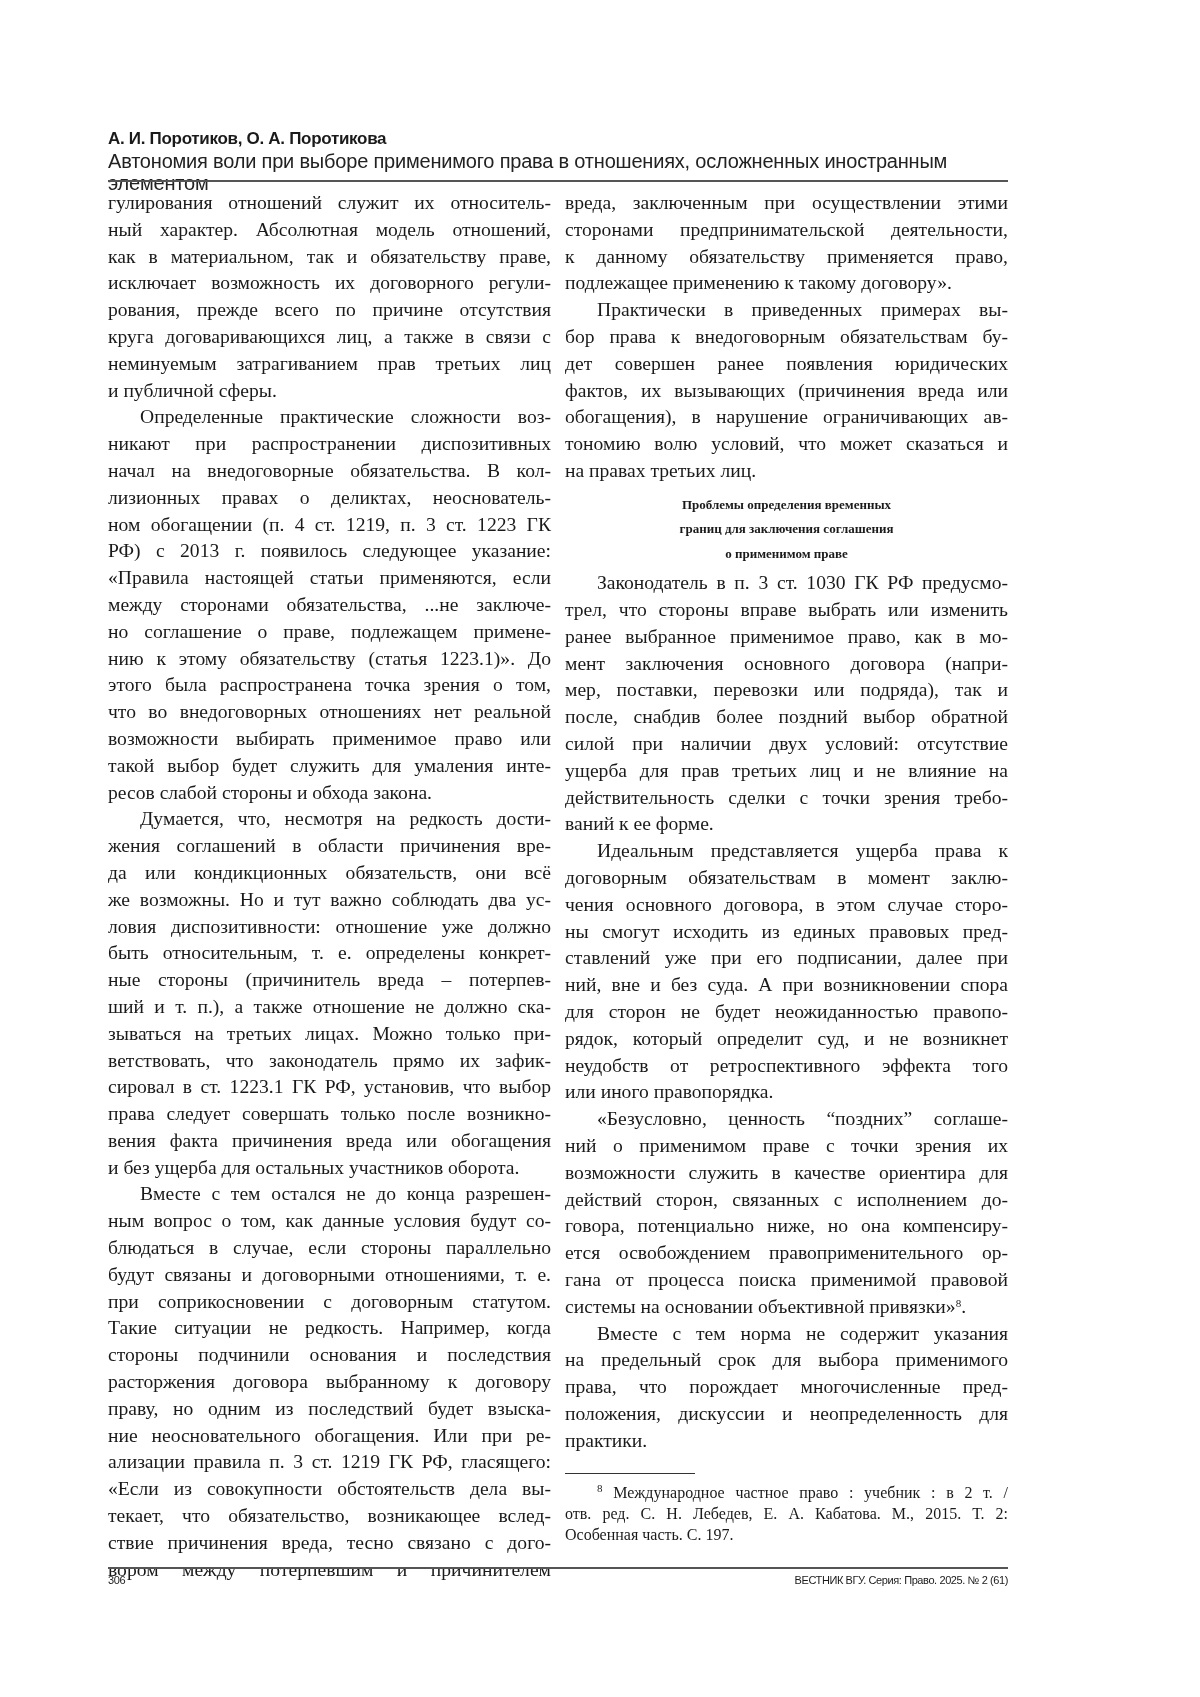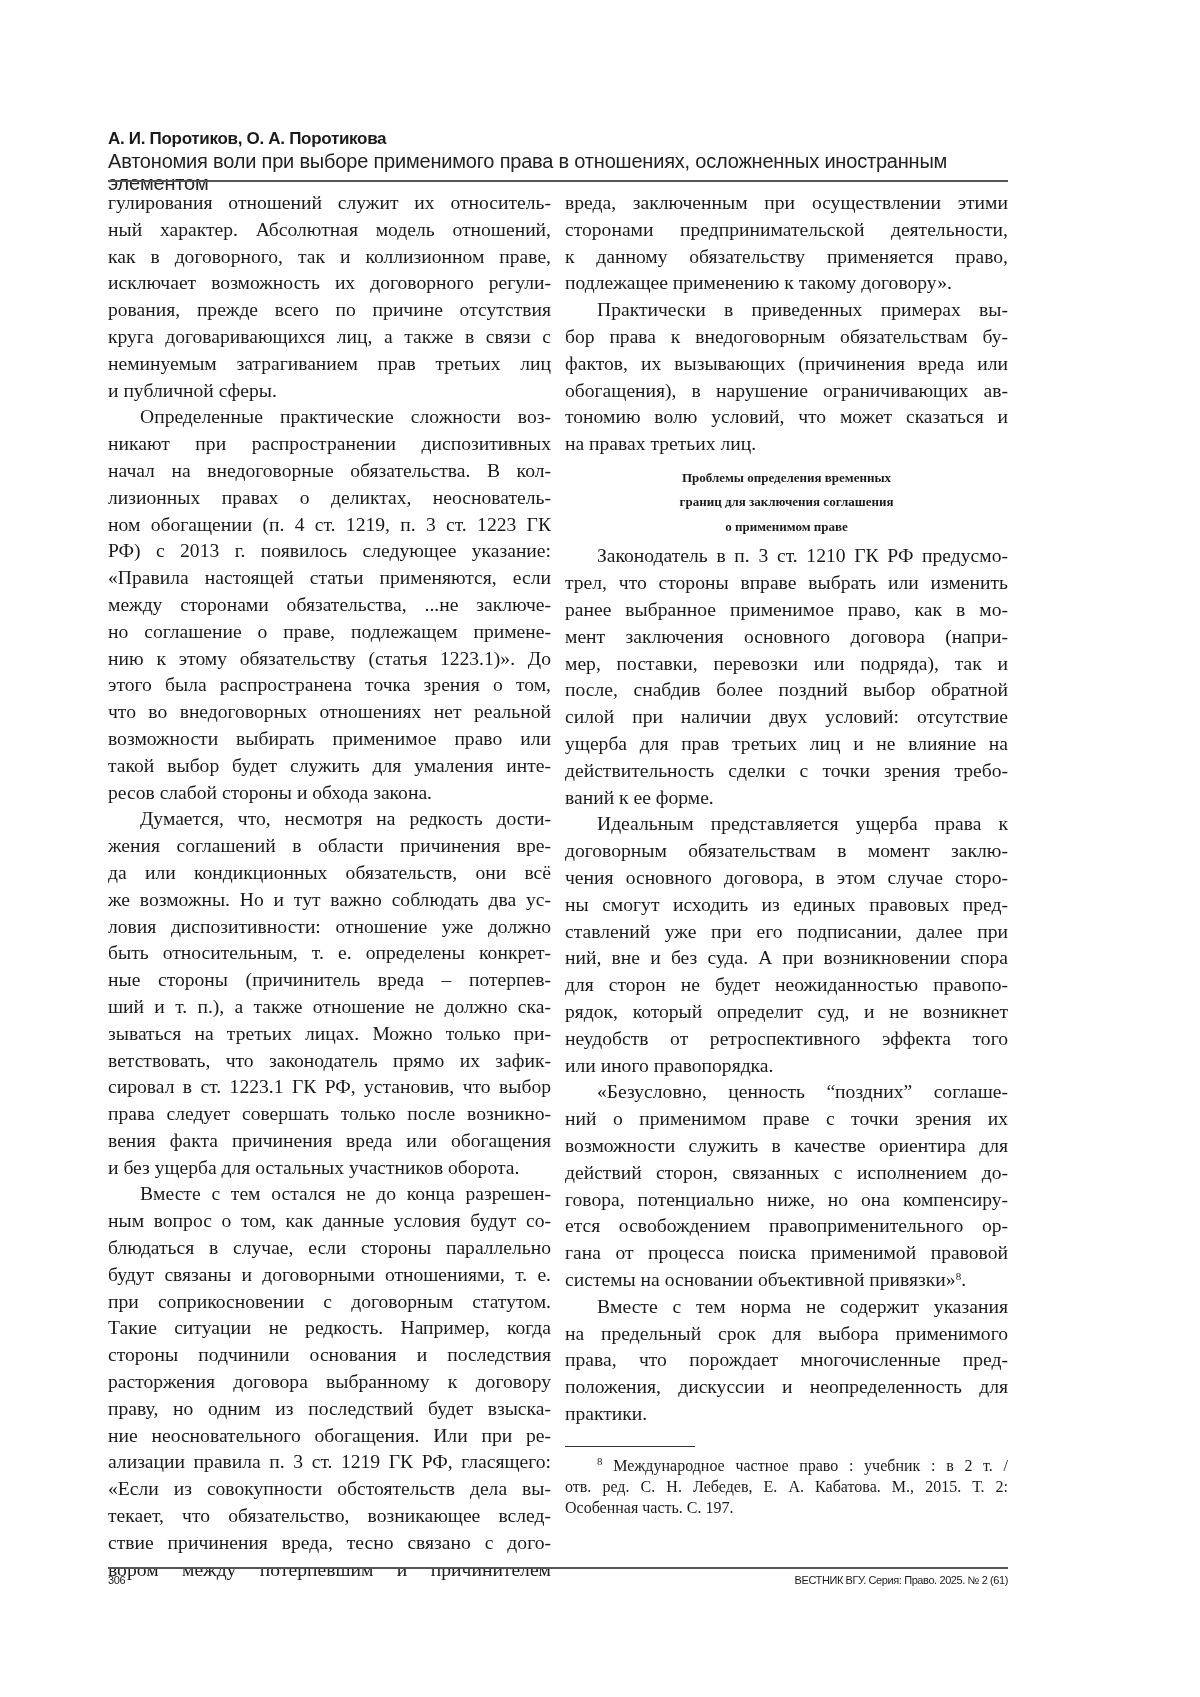--- a/index.html
+++ b/index.html
@@ -31,21 +31,21 @@
 <div class="header">
   <div class="authors">А. И. Поротиков, О. А. Поротикова</div>
   <div class="article-title">Автономия воли при выборе применимого права в отношениях, осложненных иностранным элементом</div>
 </div>
 <div class="rule-top"></div>
 
 <div class="col col-left" id="left-col">
     <div>
       <span class="ln">гулирования отношений служит их относитель-</span>
       <span class="ln">ный характер. Абсолютная модель отношений,</span>
-      <span class="ln">как в договорного, так и коллизионном праве,</span>
+      <span class="ln">как в материальном, так и обязательству праве,</span>
       <span class="ln">исключает возможность их договорного регули-</span>
       <span class="ln">рования, прежде всего по причине отсутствия</span>
       <span class="ln">круга договаривающихся лиц, а также в связи с</span>
       <span class="ln">неминуемым затрагиванием прав третьих лиц</span>
       <span class="ln last">и публичной сферы.</span>
     </div>
     <div>
       <span class="ln ind">Определенные практические сложности воз-</span>
       <span class="ln">никают при распространении диспозитивных</span>
       <span class="ln">начал на внедоговорные обязательства. В кол-</span>
@@ -99,32 +99,33 @@
 <div class="col col-right" id="right-col">
     <div>
       <span class="ln">вреда, заключенным при осуществлении этими</span>
       <span class="ln">сторонами предпринимательской деятельности,</span>
       <span class="ln">к данному обязательству применяется право,</span>
       <span class="ln last">подлежащее применению к такому договору».</span>
     </div>
     <div>
       <span class="ln ind">Практически в приведенных примерах вы-</span>
       <span class="ln">бор права к внедоговорным обязательствам бу-</span>
+      <span class="ln">дет совершен ранее появления юридических</span>
       <span class="ln">фактов, их вызывающих (причинения вреда или</span>
       <span class="ln">обогащения), в нарушение ограничивающих ав-</span>
       <span class="ln">тономию волю условий, что может сказаться и</span>
       <span class="ln last">на правах третьих лиц.</span>
     </div>
     <div class="heading">
       <span>Проблемы определения временных</span>
       <span>границ для заключения соглашения</span>
       <span>о применимом праве</span>
     </div>
     <div>
-      <span class="ln ind">Законодатель в п. 3 ст. 1210 ГК РФ предусмо-</span>
+      <span class="ln ind">Законодатель в п. 3 ст. 1030 ГК РФ предусмо-</span>
       <span class="ln">трел, что стороны вправе выбрать или изменить</span>
       <span class="ln">ранее выбранное применимое право, как в мо-</span>
       <span class="ln">мент заключения основного договора (напри-</span>
       <span class="ln">мер, поставки, перевозки или подряда), так и</span>
       <span class="ln">после, снабдив более поздний выбор обратной</span>
       <span class="ln">силой при наличии двух условий: отсутствие</span>
       <span class="ln">ущерба для прав третьих лиц и не влияние на</span>
       <span class="ln">действительность сделки с точки зрения требо-</span>
       <span class="ln last">ваний к ее форме.</span>
     </div>

